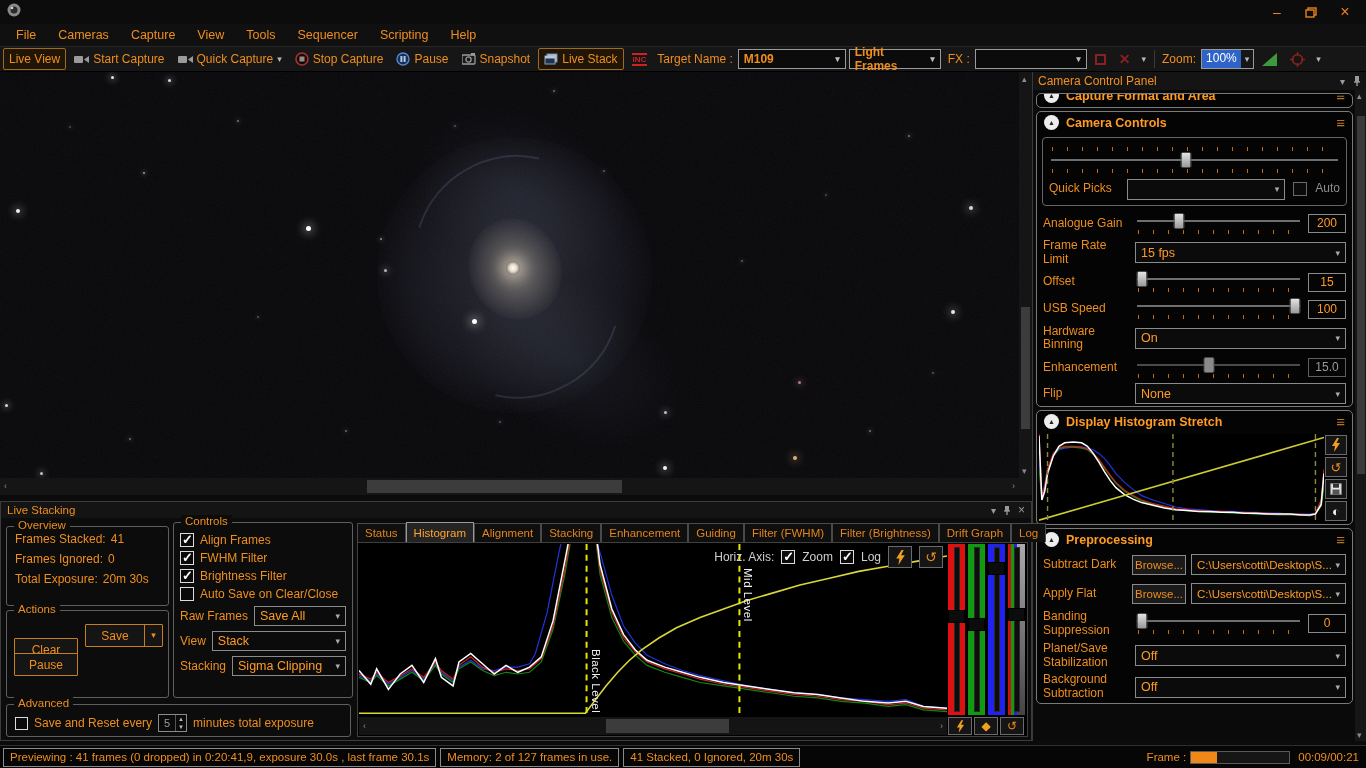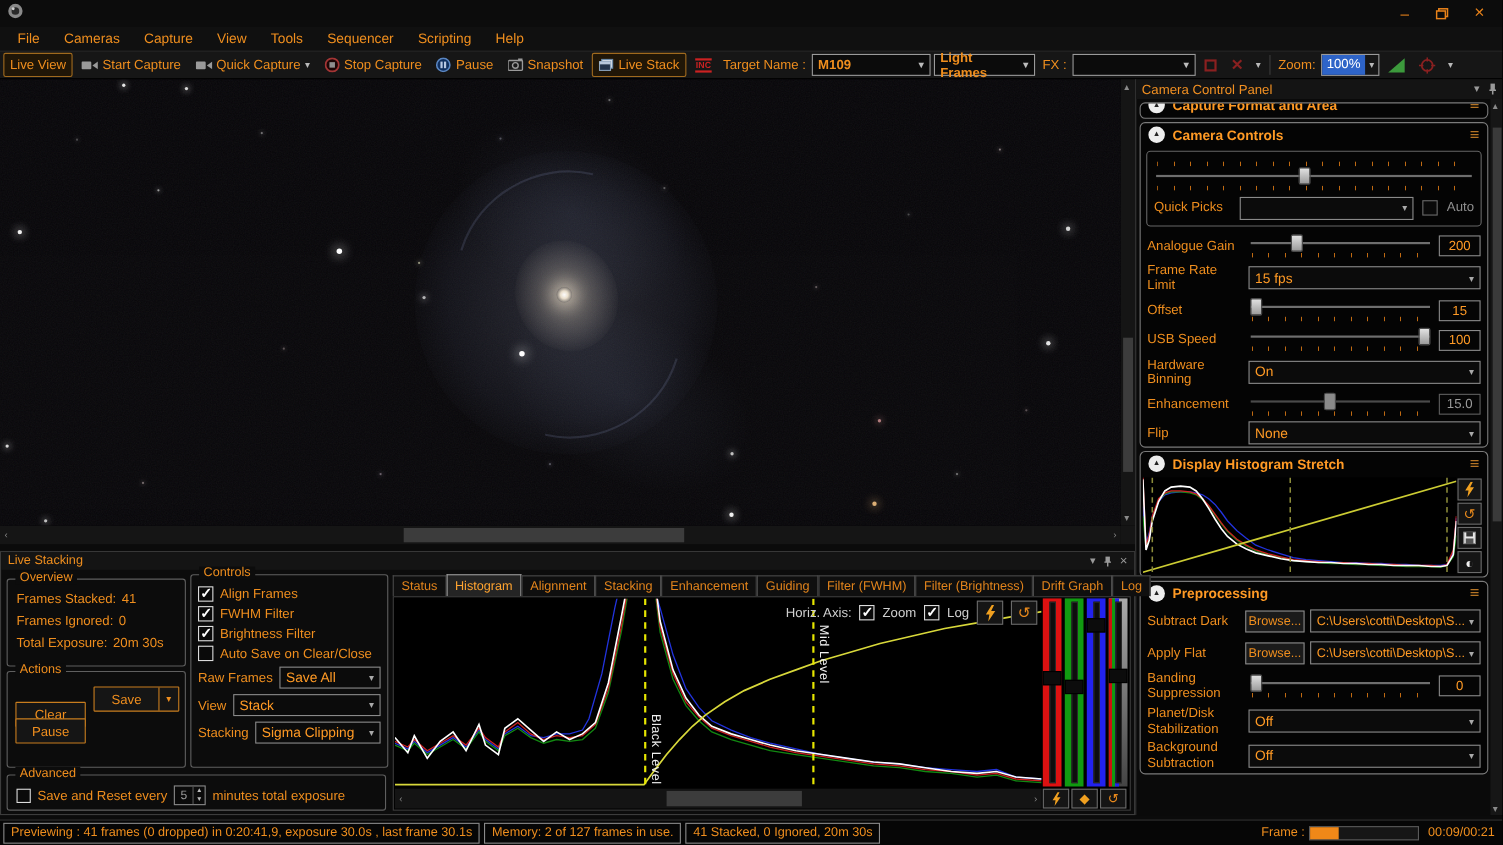--- a/index.html
+++ b/index.html
@@ -505,21 +505,21 @@
           <span>
             <span class="slider" style="display:block;">
                 <span class="groove"></span>
                 <span class="sthumb" style="margin-left: 5px; left: 0%;"></span>
               </span>
             <span class="ticks" style="display:block;"></span>
           </span>
           <span class="valbox">0</span>
         </div>
         <div class="crow2">
-          <span class="clabel">Planet/Disk Stabilization</span>
+          <span class="clabel">Planet/Save Stabilization</span>
           <span class="scombo">
             <span>Off</span>
             <span class="chev">▾</span>
           </span>
         </div>
         <div class="crow2">
           <span class="clabel">Background Subtraction</span>
           <span class="scombo">
             <span>Off</span>
             <span class="chev">▾</span>
@@ -543,21 +543,21 @@
             <rect x="2" y="1" width="4" height="5" fill="#9a9a9a"></rect>
             <line x1="4" y1="6" x2="4" y2="10" stroke="#9a9a9a" stroke-width="1.3"></line>
             <line x1="1" y1="6" x2="7" y2="6" stroke="#9a9a9a" stroke-width="1.3"></line>
           </svg>
         <span style="font-size:12px;">×</span>
       </span>
     </div>
 
     <div class="grp" style="left:5px;top:24px;width:163px;height:80px;">
       <span class="grp-legend">Overview</span>
-      <div class="ov-row" style="margin-top:7px;">
+      <div class="ov-row" style="margin-top:2px;">
           <span>Frames Stacked:</span>
           <span>41</span>
         </div>
       <div class="ov-row">
           <span>Frames Ignored:</span>
           <span>0</span>
         </div>
       <div class="ov-row">
           <span>Total Exposure:</span>
           <span>20m 30s</span>

